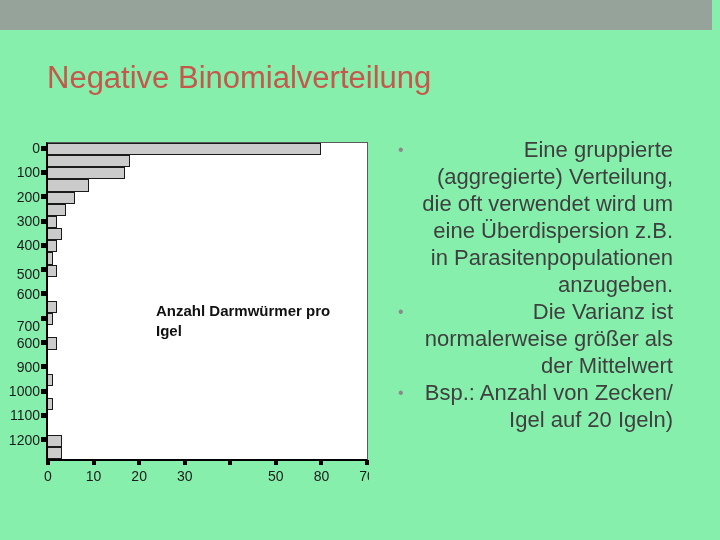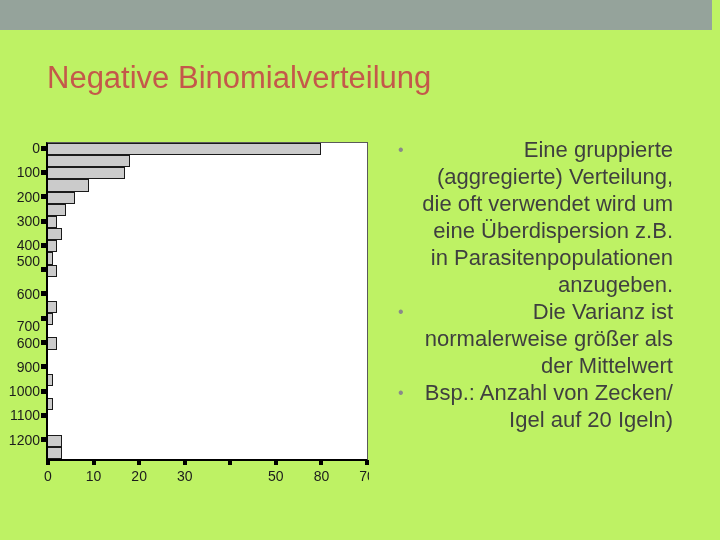--- a/index.html
+++ b/index.html
@@ -1,17 +1,17 @@
 <!DOCTYPE html>
 <html><head>
 <meta charset="utf-8">
 <style>
   html,body{margin:0;padding:0;background:#ffffff;}
   .slide{
-    position:relative;width:720px;height:540px;background:#bef264;overflow:hidden;
+    position:relative;width:720px;height:540px;background:#86efac;overflow:hidden;
     font-family:"Liberation Sans","DejaVu Sans",sans-serif;
   }
   .band{position:absolute;left:0;top:0;width:712px;height:30px;background:var(--band-color,#95a39b);}
   .title{
     position:absolute;left:47px;top:60px;margin:0;
     font-size:31px;font-weight:400;letter-spacing:0;
     color:var(--title-color,#c4584a);white-space:nowrap;
   }
   
   .chart{position:absolute;left:6px;top:136px;width:363px;height:360px;overflow:hidden;}
@@ -74,31 +74,32 @@
         <div class="bar" style="top: 109.385px; height: 12.1538px; width: 4.55714px;"></div>
         <div class="bar" style="top: 121.538px; height: 12.1538px; width: 9.11429px;"></div>
         <div class="bar" style="top: 158px; height: 12.1538px; width: 9.11429px;"></div>
         <div class="bar" style="top: 170.154px; height: 12.1538px; width: 4.55714px;"></div>
         <div class="bar" style="top: 194.462px; height: 12.1538px; width: 9.11429px;"></div>
         <div class="bar" style="top: 230.923px; height: 12.1538px; width: 4.55714px;"></div>
         <div class="bar" style="top: 255.231px; height: 12.1538px; width: 4.55714px;"></div>
         <div class="bar" style="top: 291.692px; height: 12.1538px; width: 13.6714px;"></div>
         <div class="bar" style="top: 303.846px; height: 12.1538px; width: 13.6714px;"></div>
       </div>
+    <div class="chart-label">Anzahl Darmwürmer pro Igel</div>
   <div class="ytick-label" style="top: 4.07692px;">0</div>
       <div class="ytick-mark" style="top: 9.57692px;"></div>
       <div class="ytick-label" style="top: 28.3846px;">100</div>
       <div class="ytick-mark" style="top: 33.8846px;"></div>
       <div class="ytick-label" style="top: 52.6923px;">200</div>
       <div class="ytick-mark" style="top: 58.1923px;"></div>
       <div class="ytick-label" style="top: 77px;">300</div>
       <div class="ytick-mark" style="top: 82.5px;"></div>
       <div class="ytick-label" style="top: 101.308px;">400</div>
       <div class="ytick-mark" style="top: 106.808px;"></div>
-      <div class="ytick-label" style="top: 117px;">500</div>
+      <div class="ytick-label" style="top: 130px;">500</div>
       <div class="ytick-mark" style="top: 131.115px;"></div>
       <div class="ytick-label" style="top: 149.923px;">600</div>
       <div class="ytick-mark" style="top: 155.423px;"></div>
       <div class="ytick-label" style="top: 174.231px; margin-top: 8px;">700</div>
       <div class="ytick-mark" style="top: 179.731px;"></div>
       <div class="ytick-label" style="top: 198.538px;">600</div>
       <div class="ytick-mark" style="top: 204.038px;"></div>
       <div class="ytick-label" style="top: 222.846px;">900</div>
       <div class="ytick-mark" style="top: 228.346px;"></div>
       <div class="ytick-label" style="top: 247.154px;">1000</div>

